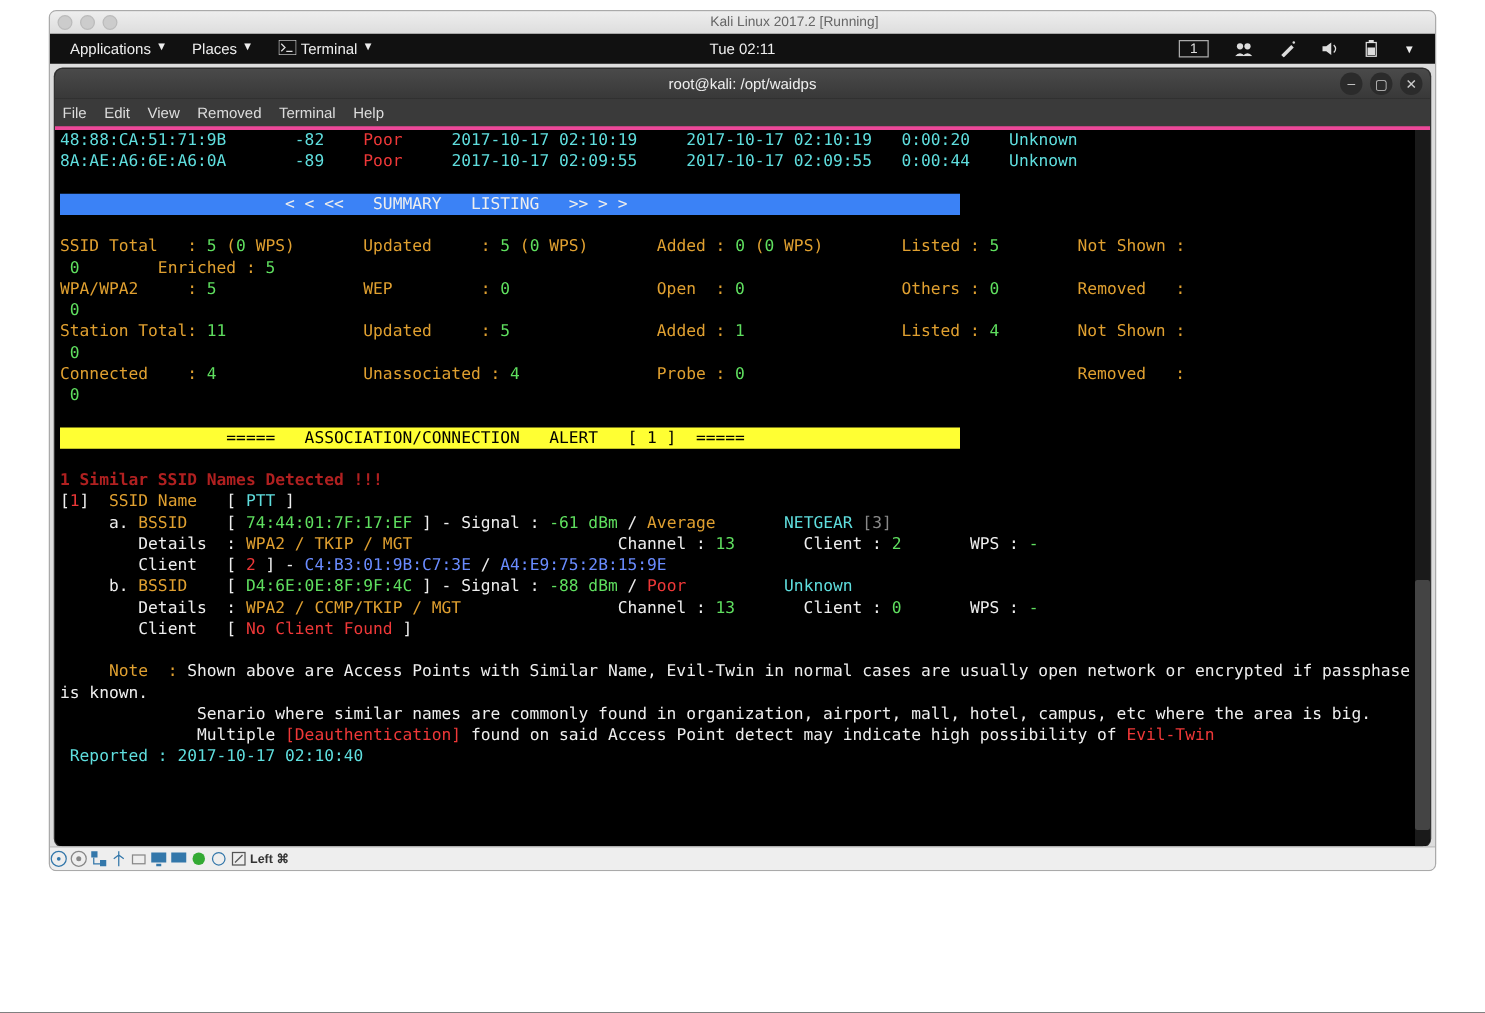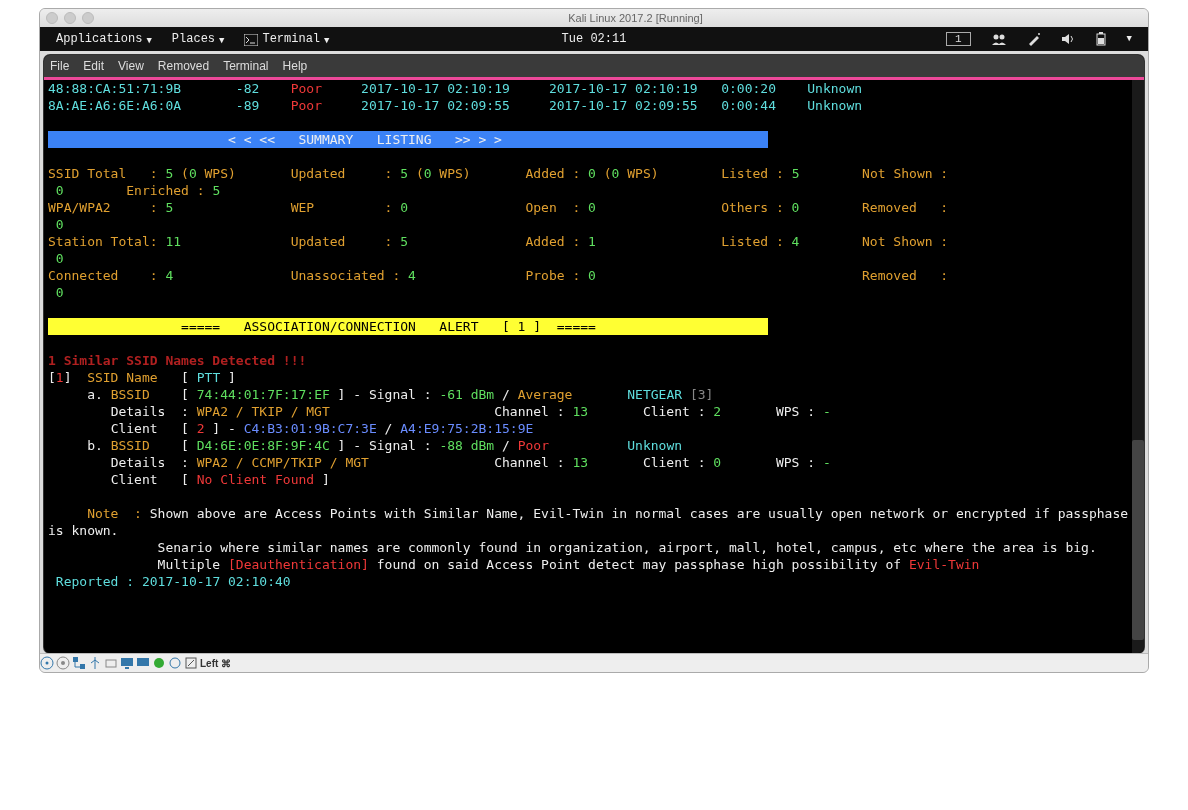--- a/index.html
+++ b/index.html
@@ -2,21 +2,21 @@
 <html><head>
 <meta charset="utf-8">
 <style>
   body { margin:0; background:#fff; font-family:sans-serif; font-size:13px; }
   .vm-window { width:1108px; margin:8px auto 0 auto; border:1px solid #aaa; border-radius:6px; background:#ddd; overflow:hidden; }
   .vm-titlebar { height:18px; background:linear-gradient(#eee,#ddd); display:flex; align-items:center; padding:0 6px; font-size:11px; color:#666;gap:35px; }
   .vm-traffic { display:flex; gap:6px; }
   .vm-dot { width:10px; height:10px; border-radius:50%; background:#ccc; border:1px solid #bbb; }
   .vm-title { flex:1; text-align:center; }
   .gnome-top { height:24px; background:#111; color:#eee; display:flex; align-items:center; font-size:12px; padding:0 6px; }
-  .gnome-top .gitem { padding:0 10px; display:flex; align-items:flex-end; gap:4px;font-family:Liberation Mono, monospace; }
+  .gnome-top .gitem { padding:0 10px; display:flex; align-items:flex-start; gap:4px; }
   .gnome-top .spacer { flex:1; }
   .gnome-top .center { position:absolute; left:50%; transform:translateX(-50%); }
   .gnome-top svg { fill:#ddd; }
   .ws-badge { border:1px solid #aaa; padding:0 8px; font-size:11px; color:#ddd; }
   .term-window { margin:4px 4px 0 4px; border-radius:6px; overflow:hidden; background:#111; box-shadow:0 0 0 1px #333; }
   .term-titlebar { height:24px; background:linear-gradient(#4a4a4a,#383838); color:#eee; display:flex; align-items:center; justify-content:center; position:relative; font-size:12px; }
   .term-controls { position:absolute; right:6px; display:flex; gap:6px; }
   .tc { width:18px; height:18px; border-radius:50%; background:#2b2b2b; color:#ccc; font-size:11px; display:flex; align-items:center; justify-content:center; cursor:pointer; }
   .term-menubar { height:22px; background:#3a3a3a; color:#ddd; display:flex; align-items:center; padding:0 6px; font-size:12px; gap:14px; border-bottom:3px solid #ec4899; }
   .term-body { background:#000; color:#ccc; font-family:"DejaVu Sans Mono",Menlo,Consolas,monospace; font-size:13px; line-height:17px; white-space:pre; padding:0 4px 12px 4px; min-height:560px; position:relative; }
@@ -91,20 +91,28 @@
           <rect x="4" y="0" width="4" height="2"></rect>
           <rect x="3" y="6" width="6" height="6"></rect>
         </svg>
       </div>
     <div class="gitem">
         <span class="caret">▼</span>
       </div>
   </div>
 
   <div class="term-window">
+    <div class="term-titlebar">
+      <span>root@kali: /opt/waidps</span>
+      <div class="term-controls">
+        <div class="tc">–</div>
+        <div class="tc">▢</div>
+        <div class="tc">✕</div>
+      </div>
+    </div>
     <div class="term-menubar">
       <span>File</span>
       <span>Edit</span>
       <span>View</span>
       <span>Removed</span>
       <span>Terminal</span>
       <span>Help</span>
     </div>
     <div class="term-body"><span><span class="c-cyan">48:88:CA:51:71:9B</span>       <span class="c-cyan">-82</span>    <span class="c-red">Poor</span>     <span class="c-cyan">2017-10-17 02:10:19</span>     <span class="c-cyan">2017-10-17 02:10:19</span>   <span class="c-cyan">0:00:20</span>    <span class="c-cyan">Unknown</span></span>
 <span><span class="c-cyan">8A:AE:A6:6E:A6:0A</span>       <span class="c-cyan">-89</span>    <span class="c-red">Poor</span>     <span class="c-cyan">2017-10-17 02:09:55</span>     <span class="c-cyan">2017-10-17 02:09:55</span>   <span class="c-cyan">0:00:44</span>    <span class="c-cyan">Unknown</span></span>
@@ -126,21 +134,21 @@
 <span><span class="c-white">[</span><span class="c-red">1</span><span class="c-white">]</span>  <span class="c-orange">SSID Name</span>   <span class="c-white">[ </span><span class="c-cyan">PTT</span><span class="c-white"> ]</span></span>
 <span>     <span class="c-white">a.</span> <span class="c-orange">BSSID</span>    <span class="c-white">[ </span><span class="c-green">74:44:01:7F:17:EF</span><span class="c-white"> ] - Signal : </span><span class="c-green">-61 dBm</span><span class="c-white"> / </span><span class="c-orange">Average</span>       <span class="c-cyan">NETGEAR</span> <span class="c-gray">[<span>3</span>]</span></span>
 <span>        <span class="c-white">Details  : </span><span class="c-orange">WPA2 / TKIP / MGT</span>                     <span class="c-white">Channel : </span><span class="c-green">13</span>       <span class="c-white">Client : </span><span class="c-green">2</span>       <span class="c-white">WPS : </span><span class="c-green">-</span></span>
 <span>        <span class="c-white">Client   [ </span><span class="c-red">2</span><span class="c-white"> ] - </span><span class="c-blue">C4:B3:01:9B:C7:3E</span><span class="c-white"> / </span><span class="c-blue">A4:E9:75:2B:15:9E</span></span>
 <span>     <span class="c-white">b.</span> <span class="c-orange">BSSID</span>    <span class="c-white">[ </span><span class="c-green">D4:6E:0E:8F:9F:4C</span><span class="c-white"> ] - Signal : </span><span class="c-green">-88 dBm</span><span class="c-white"> / </span><span class="c-red">Poor</span>          <span class="c-cyan">Unknown</span></span>
 <span>        <span class="c-white">Details  : </span><span class="c-orange">WPA2 / CCMP/TKIP / MGT</span>                <span class="c-white">Channel : </span><span class="c-green">13</span>       <span class="c-white">Client : </span><span class="c-green">0</span>       <span class="c-white">WPS : </span><span class="c-green">-</span></span>
 <span>        <span class="c-white">Client   [ </span><span class="c-red">No Client Found</span><span class="c-white"> ]</span></span>
 
 <span>     <span class="c-orange">Note  :</span> <span class="c-white" style="white-space:pre-wrap;">Shown above are Access Points with Similar Name, Evil-Twin in normal cases are usually open network or encrypted if passphase is known.</span></span>
 <span class="c-white" style="white-space:pre-wrap;">              <span>Senario where similar names are commonly found in organization, airport, mall, hotel, campus, etc where the area is big.</span></span>
-<span>              <span class="c-white">Multiple </span><span class="c-red">[Deauthentication]</span><span class="c-white"> found on said Access Point detect may passphase high possibility of </span><span class="c-red">Evil-Twin</span></span>
+<span>              <span class="c-white">Multiple </span><span class="c-red">[Deauthentication]</span><span class="c-white"> found on said Access Point detect may indicate high possibility of </span><span class="c-red">Evil-Twin</span></span>
 <span> <span class="c-cyan"><span>Reported :</span> <span>2017-10-17 02:10:40</span></span></span>
 
 
 <div class="scrollbar"><div class="scrollthumb" style="top:360px;height:200px;"></div></div>
 </div>
   </div>
 
   <div class="vm-status">
     <svg class="sicon" viewBox="0 0 14 14">
         <circle cx="7" cy="7" r="6" fill="none" stroke="#37a"></circle>

